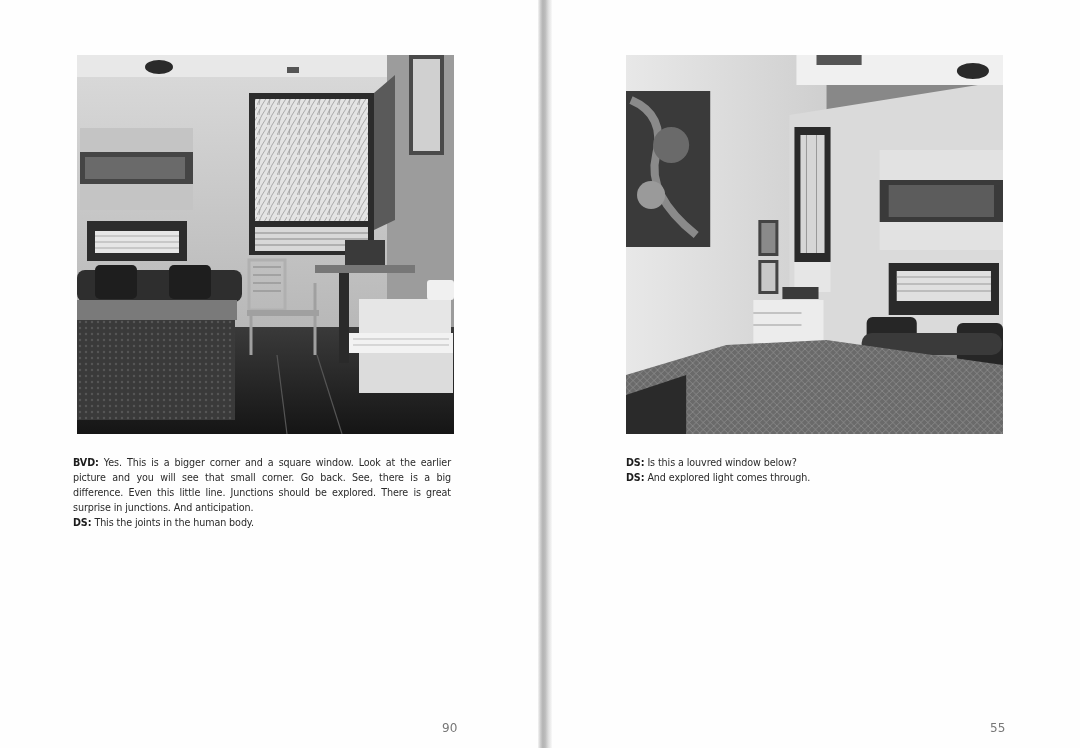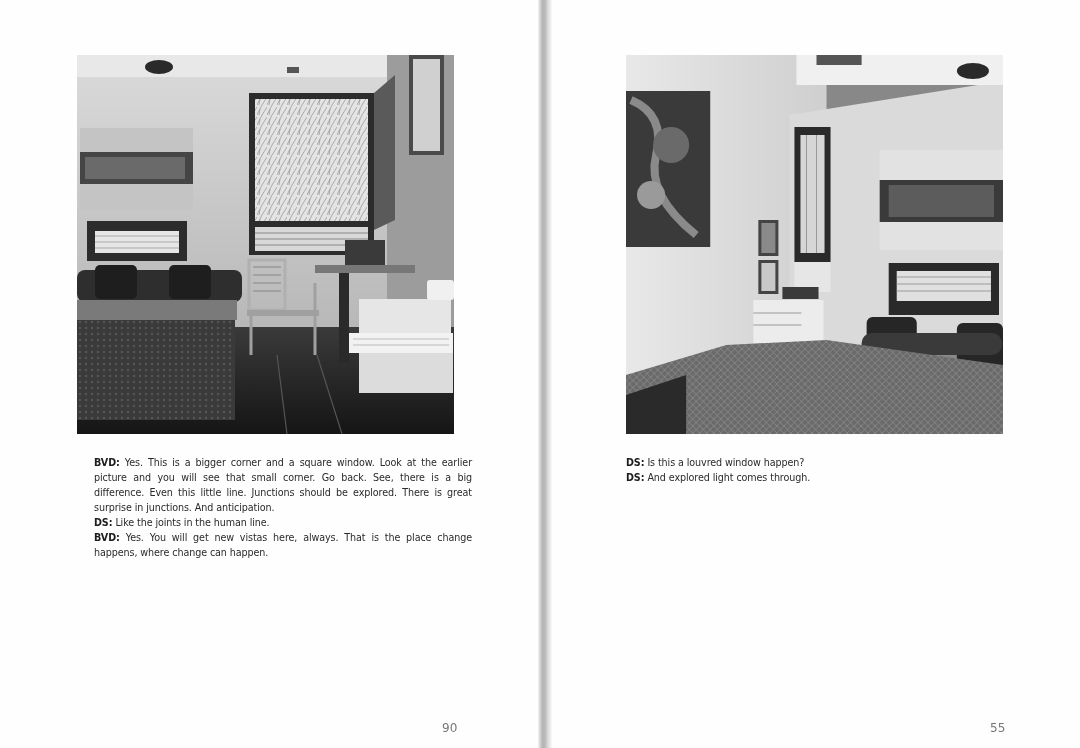--- a/index.html
+++ b/index.html
@@ -22,21 +22,21 @@
     overflow: hidden; background: #888;
   }
   .photo svg { display: block; width: 100%; height: 100%; }
   .photo.left { left: 77px; }
   .photo.right { left: 74px; }
   .text {
     position: absolute; top: 455px; width: 378px;
     font-size: 9.6px; line-height: 15px; color: #2a2a2a;
     letter-spacing: -0.1px;
   }
-  .text.left { left: 94px; }
+  .text.left { left: 73px; }
   .text.right { left: 74px; width: 380px; }
   .text p { margin: 0; }
   .speaker { font-weight: bold; color: #1c1c1c; }
   .justify { text-align: justify; text-align-last: left; }
   .folio {
     position: absolute; top: 705px; font-size: 12px; color: #777; margin-top: 16px;
   }
   .folio.left { left: 442px; }
   .folio.right { left: 438px; }
 </style>
@@ -123,22 +123,21 @@
         <rect x="272" y="278" width="104" height="20" fill="#f2f2f2"></rect>
         <line x1="276" y1="284" x2="372" y2="284" stroke="#bbb" stroke-width="1"></line>
         <line x1="276" y1="290" x2="372" y2="290" stroke="#bbb" stroke-width="1"></line>
         <rect x="282" y="298" width="94" height="40" fill="#dcdcdc"></rect>
         <rect x="350" y="225" width="27" height="20" rx="3" fill="#f0f0f0"></rect>
       </svg>
     </div>
 
     <div class="text left justify">
       <p><span class="speaker">BVD:</span> <span>Yes. This is a bigger corner and a square window. Look at the earlier picture and you will see that small corner. Go back. See, there is a big difference. Even this little line. Junctions should be explored. There is great surprise in junctions. And anticipation.</span></p>
-      <p><span class="speaker">DS:</span> <span>Like the joints in the human line.</span></p>
-      <p><span class="speaker">BVD:</span> <span>Yes. You will get new vistas here, always. That is the place change happens, where change can happen.</span></p>
+      <p><span class="speaker">DS:</span> <span>This the joints in the human body.</span></p>
     </div>
 
     <div class="folio left">90</div>
   </div>
 
   <div class="gutter"></div>
 
   <div class="page right">
     <div class="photo right">
       <svg viewBox="0 0 376 379" preserveAspectRatio="none">
@@ -194,19 +193,19 @@
         <rect x="240" y="262" width="50" height="44" rx="6" fill="#262626"></rect>
         <rect x="330" y="268" width="46" height="50" rx="6" fill="#262626"></rect>
         <rect x="235" y="278" width="140" height="22" rx="10" fill="#3a3a3a"></rect>
 
         <polygon points="0,320 100,290 200,285 376,310 376,379 0,379" fill="url(#bedpat2)"></polygon>
         <polygon points="0,340 60,320 60,379 0,379" fill="#2a2a2a"></polygon>
       </svg>
     </div>
 
     <div class="text right">
-      <p><span class="speaker">DS:</span> <span>Is this a louvred window happen?</span></p>
+      <p><span class="speaker">DS:</span> <span>Is this a louvred window below?</span></p>
       <p><span class="speaker">DS:</span> <span>And explored light comes through.</span></p>
     </div>
 
     <div class="folio right">55</div>
   </div>
 </div>
 
 </body></html>

